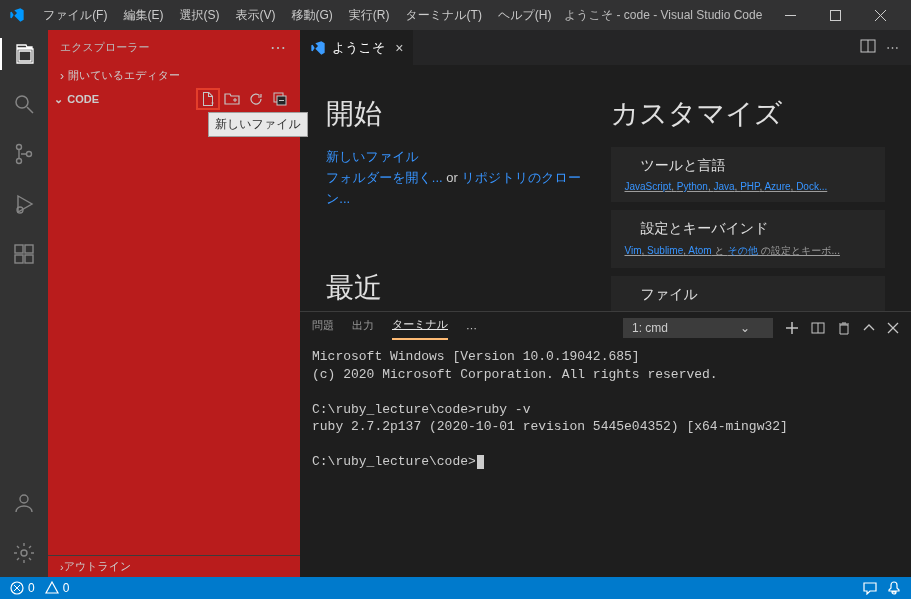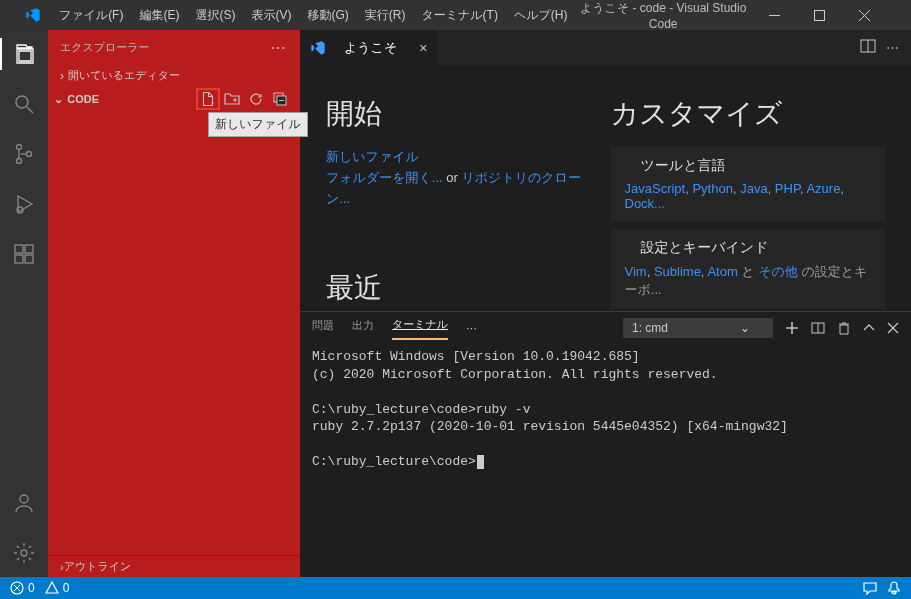--- a/index.html
+++ b/index.html
@@ -6,21 +6,21 @@
   body {
     width: 911px; height: 599px;
     background: #1e1e1e; color: #cccccc;
     font-family: "Segoe UI", "Meiryo", sans-serif;
     font-size: 13px;
     overflow: hidden;
     position: relative;
   }
   .titlebar {
     height: 30px; background: #323233; display: flex; align-items: center;
-    padding: 0 24px; color: #cccccc; font-size: 12px;
+    padding: 0 8px; color: #cccccc; font-size: 12px;
   }
   .titlebar .logo { width: 18px; height: 18px; margin-right: 10px; display:flex;align-items:center;justify-content:center;}
   .titlebar .menus { display: flex; gap: 2px; }
   .titlebar .menus span { padding: 4px 7px; cursor: default; }
   .titlebar .title { flex: 1; text-align: center; color: #cccccc; opacity:0.9;}
   .titlebar .win-controls { display: flex; gap: 0; }
   .titlebar .win-controls .wc { width: 45px; height: 30px; display:flex;align-items:center;justify-content:center; color:#cccccc;}
 
   .main { display:flex; height: 547px; }
   .activitybar { width: 48px; background: #333333; display:flex; flex-direction:column; justify-content:space-between; align-items:center; padding:8px 0;}
@@ -39,35 +39,35 @@
   .sidebar-fold-header .left { display:flex; align-items:center;}
   .sidebar-fold-header .btns { display:flex; gap:0; align-items:center;}
   .sidebar-fold-header .btns .ib { width:24px; height:22px; display:flex; align-items:center; justify-content:center; color:#c5c5c5; cursor:pointer;}
   .sidebar-fold-header .btns .ib svg { width:16px; height:16px; }
   .highlight-box { border:2px solid #e33e2b; }
   .tooltip { position:absolute; top:26px; left:160px; background:#e8e8e8; color:#2b2b2b; font-size:12px; padding:3px 6px; border:1px solid #a0a0a0; z-index:10; white-space:nowrap;}
   .outline { border-top:1px solid #3c3c3c; padding:3px 12px; font-size:11px; color:#cccccc; cursor:pointer; display:flex; align-items:center;}
 
   .editor { flex:1; display:flex; flex-direction:column; background:#1e1e1e;}
   .tabs { height:35px; background:#252526; display:flex; align-items:stretch;}
-  .tab { display:flex; align-items:center; padding:0 10px; background:#1e1e1e; color:#ffffff; font-size:13px; gap:18px; border-right:1px solid #252526;}
+  .tab { display:flex; align-items:center; padding:0 10px; background:#1e1e1e; color:#ffffff; font-size:13px; gap:6px; border-right:1px solid #252526;}
   .tab .tab-icon { color:#3b9cff; display:flex; align-items:center;}
   .tab .close { color:#cccccc; cursor:pointer; font-size:14px; margin-left:4px;}
   .tabs .right { margin-left:auto; display:flex; align-items:center; gap:10px; padding:0 12px; color:#c5c5c5;}
   .tabs .right .ic { cursor:pointer;}
 
   .welcome { flex:1; display:flex; padding:30px 26px 10px 26px; gap:10px; overflow:hidden;}
   .welcome-col { flex:1; display:flex; flex-direction:column; }
   .wc-head { font-size:28px; color:#e0e0e0; font-weight:400; margin-bottom:14px;}
   .wc-links { font-size:13px; line-height:1.6;}
   .wc-links a { color:#3794ff; text-decoration:none; cursor:pointer;}
   .wc-sub { color:#d946ef; font-size:11px; margin-top:6px;}
   .card { background:#262626; padding:10px 14px; margin-bottom:8px; }
   .card-title { color:#e0e0e0; font-size:14px; margin-bottom:6px;margin-left:16px;}
-  .card-body { font-size:13px; color:#9d9d9d;}
+  .card-body { font-size:10px; color:#9d9d9d;text-decoration:underline;}
   .card-body a { color:#3794ff; text-decoration:none; cursor:pointer;}
 
   .panel { height:266px; border-top:1px solid #3c3c3c; background:#1e1e1e; display:flex; flex-direction:column;}
   .panel-tabs { height:32px; display:flex; align-items:center; padding:0 12px; gap:18px; font-size:11px;}
   .panel-tabs .pt { color:#969696; cursor:pointer; padding-bottom:6px;}
   .panel-tabs .pt.active { color:#e7e7e7; border-bottom:2px solid #fdba74;text-decoration:underline;}
   .panel-tabs .pt-dots { color:#c5c5c5; cursor:pointer;}
   .panel-tabs .right { margin-left:auto; display:flex; align-items:center; gap:12px;}
   .panel-tabs .sel { background:#3c3c3c; border:1px solid #3c3c3c; color:#cccccc; font-size:12px; padding:2px 22px 2px 8px; width:150px; display:flex; justify-content:space-between; align-items:center; cursor:pointer;gap:11px;}
   .panel-tabs .picon { color:#c5c5c5; cursor:pointer; display:flex; align-items:center;}

